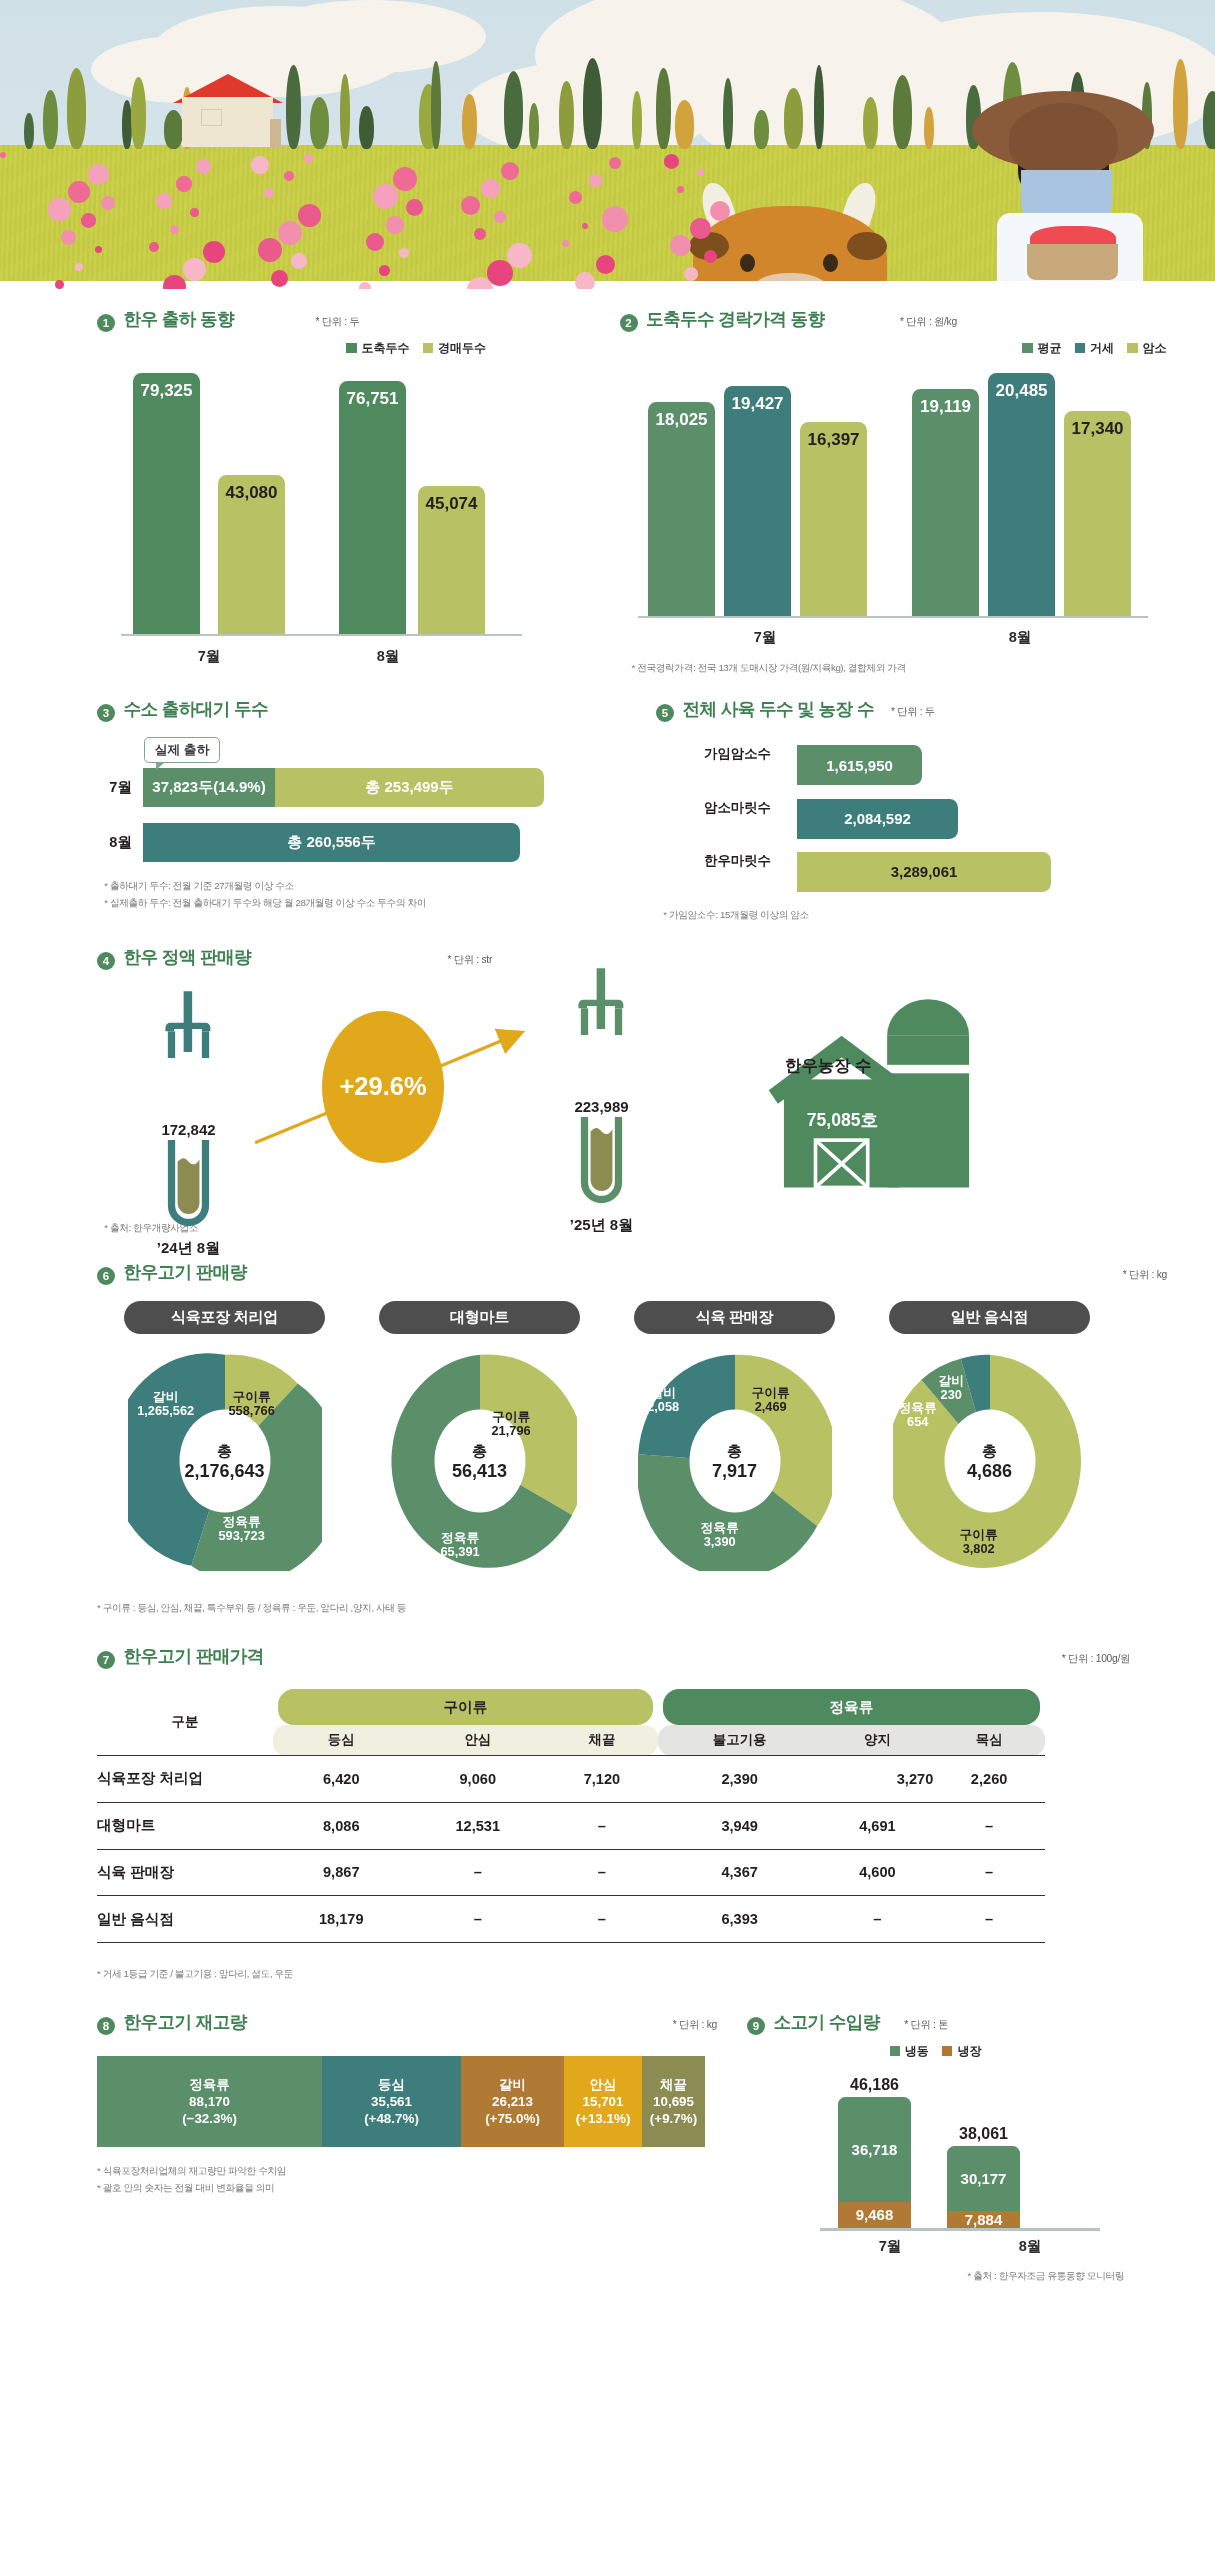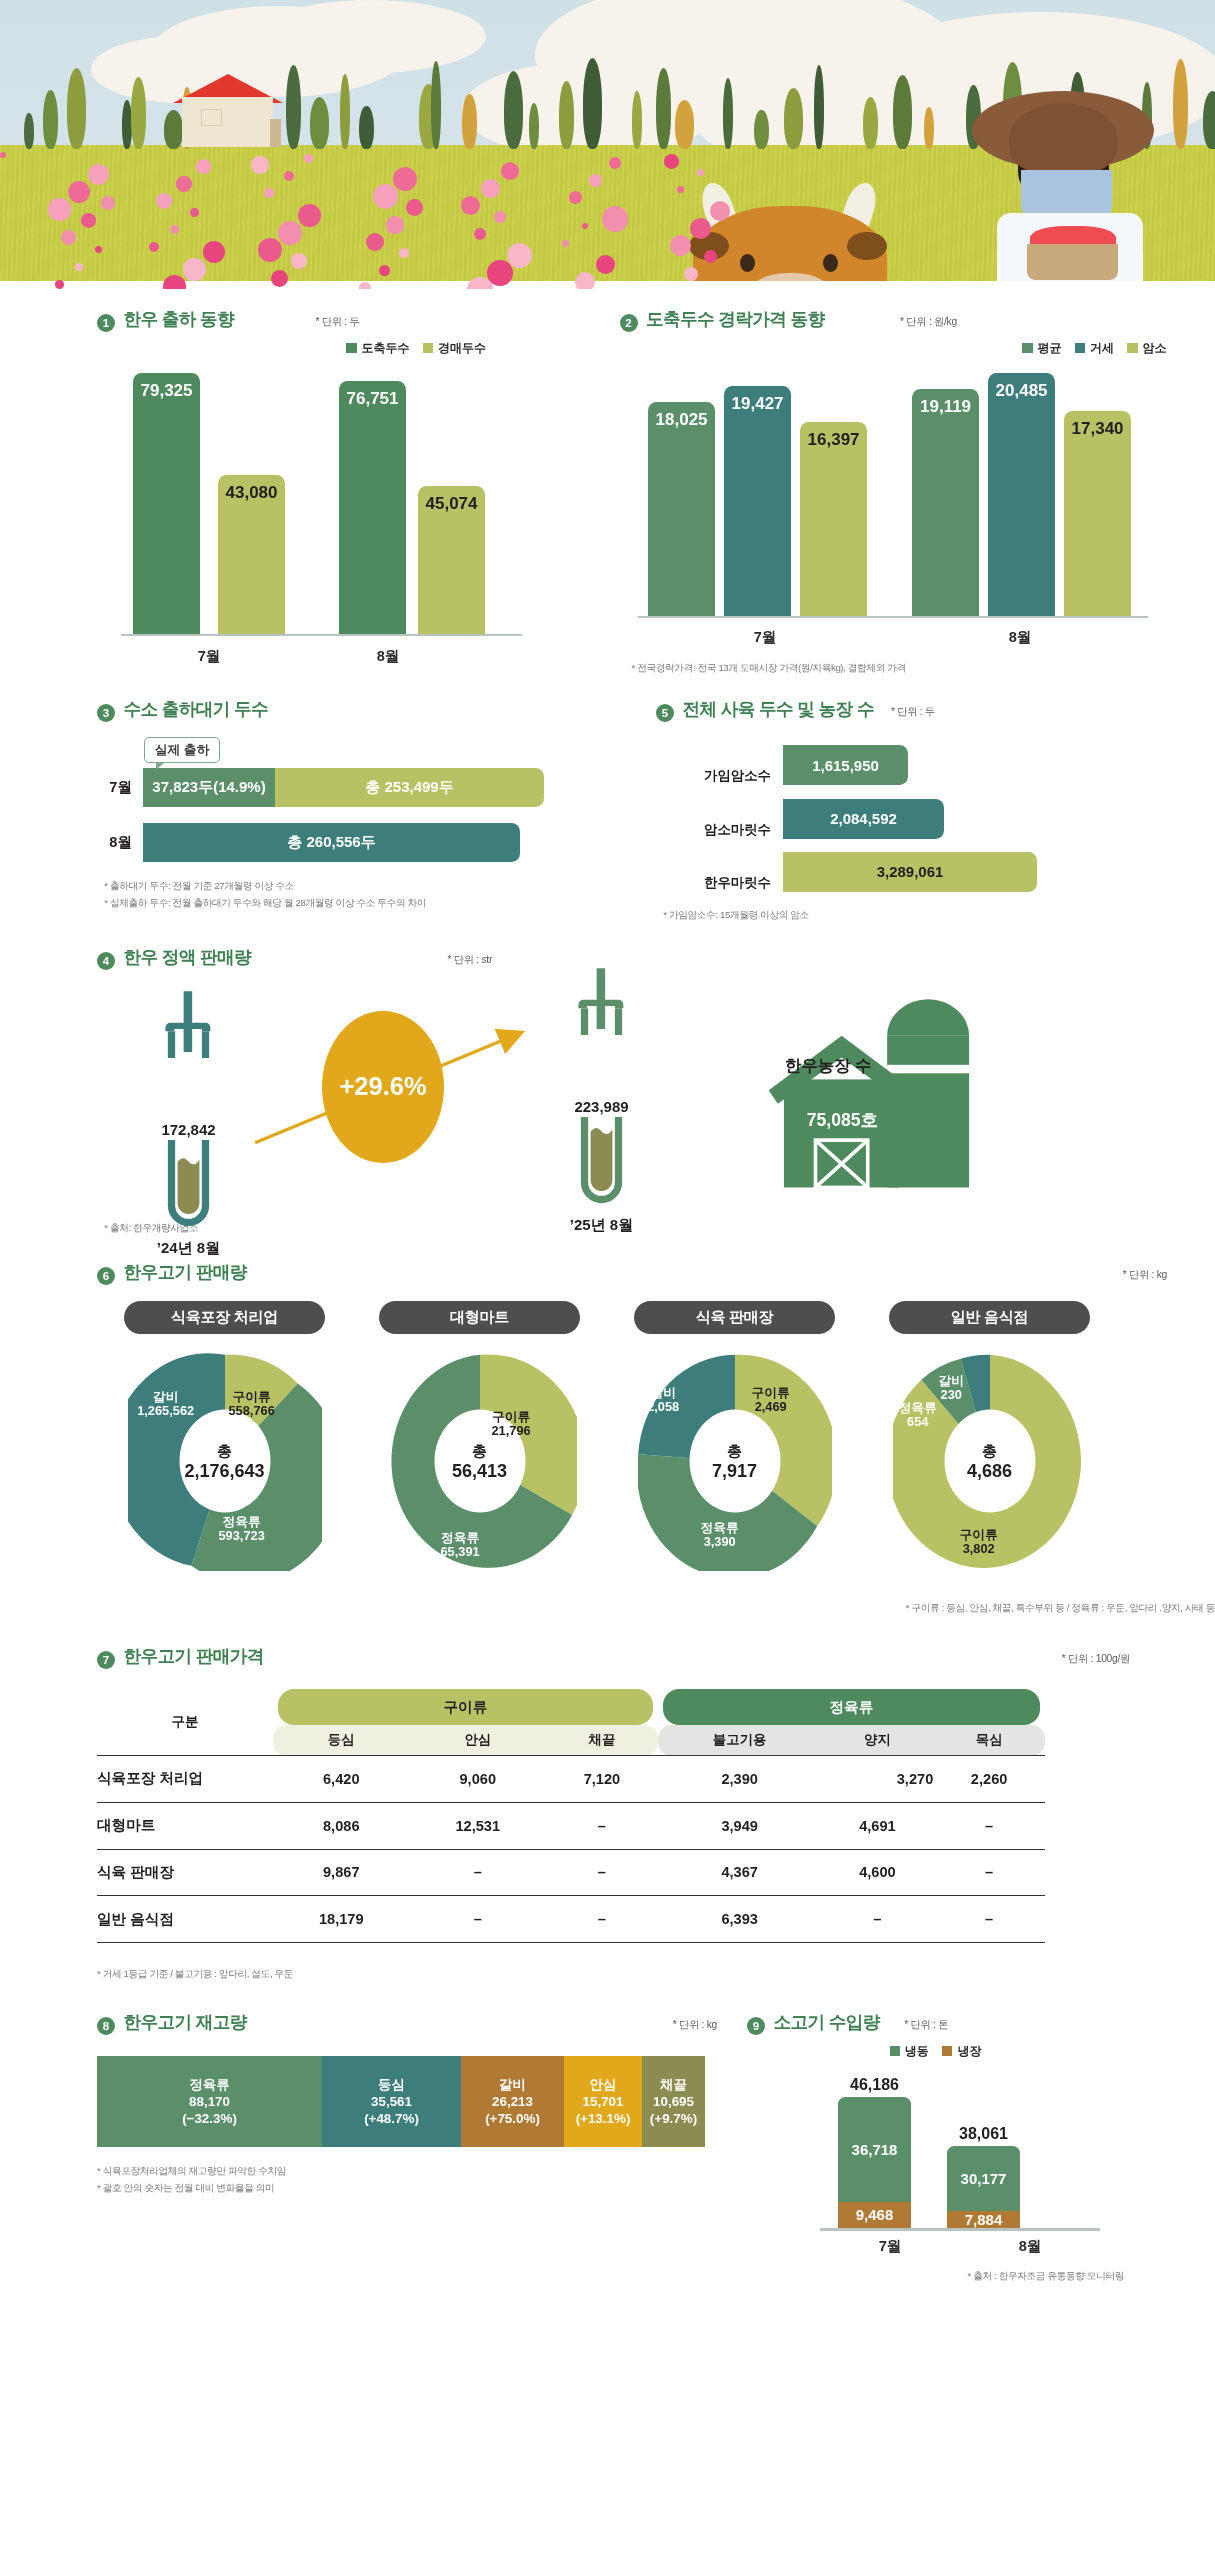--- a/index.html
+++ b/index.html
@@ -88,21 +88,21 @@
   .callout {
     display:inline-block; border:1.2px solid #7ea889; border-radius:4.9px; background:#fff;
     padding:3.6px 9.7px; font-size:12.8px; font-weight:bold; color:#3c3c3c; position:relative;
   }
   .callout:after {
     content:""; position:absolute; left:11px; bottom:-7.3px; width:0;height:0;
     border-left:0 solid transparent; border-right:8.5px solid transparent; border-top:7.3px solid #7ea889;
   }
 
   
-  .s5-row { display:flex; align-items:flex-end; gap:12px; margin-bottom:13.4px; }
+  .s5-row { display:flex; align-items:flex-start; gap:26px; margin-bottom:13.4px; }
   .s5-label { width:115px; text-align:right; font-size:13.4px; font-weight:bold; }
   .s5-bar { height:40px; border-radius:0 8.5px 8.5px 0; display:flex; align-items:center; justify-content:center;
             color:#fff; font-size:15px; font-weight:bold; }
   .tube-num { font-size:15px; font-weight:bold; text-align:center; }
   .pct-oval {
     width:122px; height:152px; border-radius:50%; background:#e0a81a; color:#fff;
     display:flex; align-items:center; justify-content:center; font-size:25.5px; font-weight:bold;
   }
 
   
@@ -641,21 +641,21 @@
           <div class="dlbl" style="left:6px; top:49px;">
             <span>정육류</span><br><span>654</span>
           </div>
           <div class="dlbl dark" style="left:67px; top:176px;">
             <span>구이류</span><br><span>3,802</span>
           </div>
         </div>
       </div>
     </div>
 
-    <div class="note" style="margin-top:29px;text-align:right;">* 구이류 : 등심, 안심, 채끝, 특수부위 등 / 정육류 : 우둔, 앞다리 ,양지, 사태 등</div>
+    <div class="note" style="margin-top:29px;">* 구이류 : 등심, 안심, 채끝, 특수부위 등 / 정육류 : 우둔, 앞다리 ,양지, 사태 등</div>
   </div>
 
   <div style="padding:28px 0 0 97px;">
     <div class="sec-head" style="width:1033px;">
       <span class="badge">7</span>
       <span class="sec-title">한우고기 판매가격</span>
       <span class="unit" style="margin-left:auto;">* 단위 : 100g/원</span>
     </div>
 
     <table class="price" style="margin-top:20.7px;">

